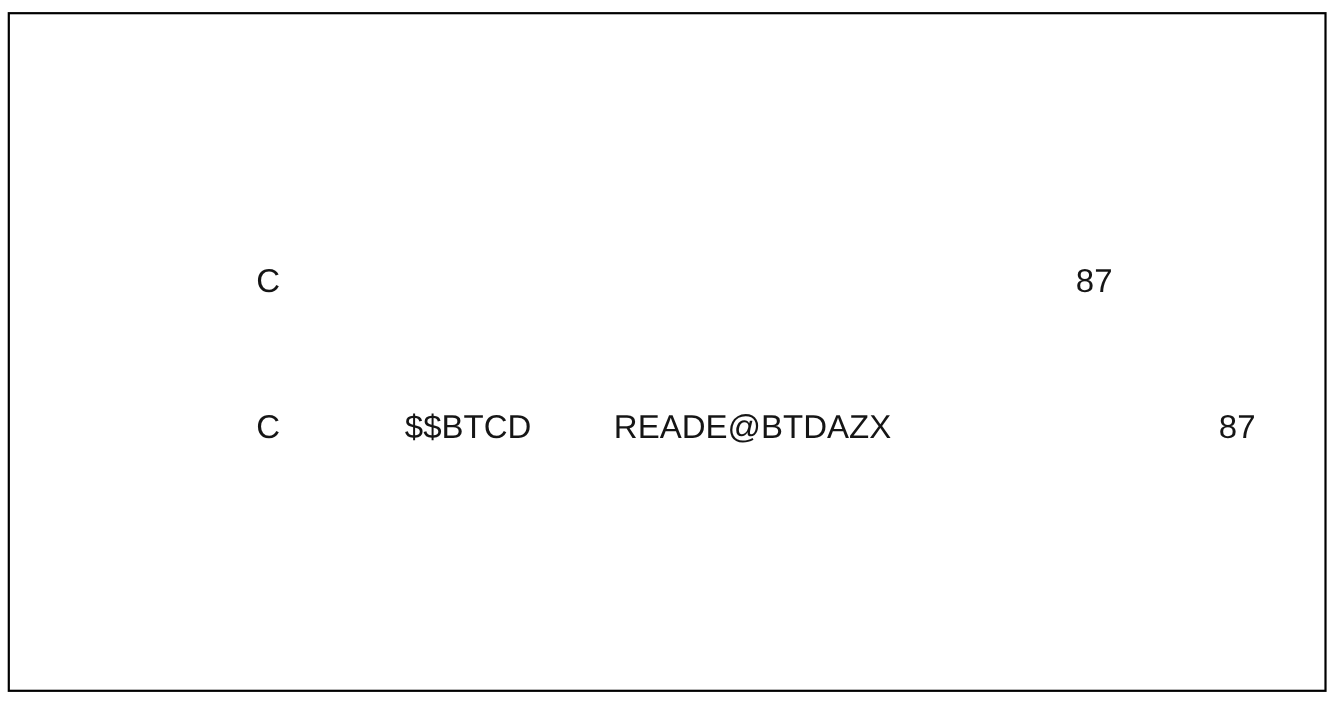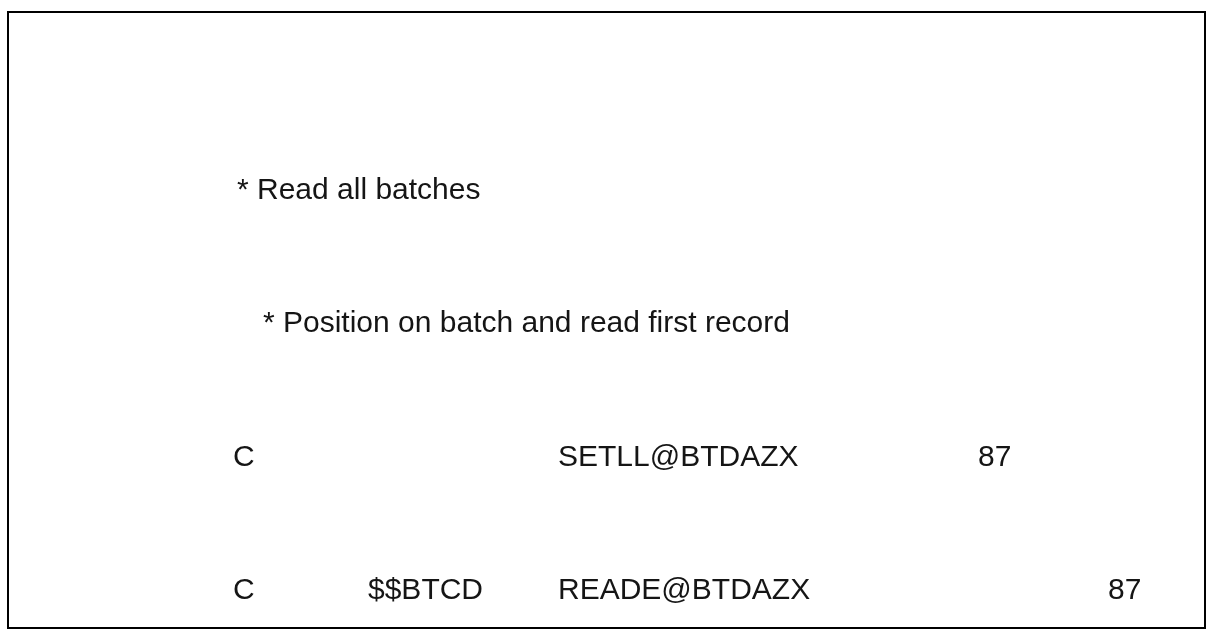--- a/index.html
+++ b/index.html
@@ -46,31 +46,24 @@
   }
 </style>
 </head>
 <body>
 
 <div class="page">
   <div class="frame"></div>
 
   <div class="listing">
 
-    <div class="ln">
-      <span class="tk" style="left:237px">* Read all batches</span>
-    </div>
 
-    <div class="ln">
-      <span class="tk" style="left:263px">* Position on batch and read first record</span>
-    </div>
 
     <div class="ln">
       <span class="tk" style="left:233px">C</span>
-      <span class="tk" style="left:558px">SETLL@BTDAZX</span>
       <span class="tk" style="left:978px">87</span>
     </div>
 
     <div class="ln">
       <span class="tk" style="left:233px">C</span>
       <span class="tk" style="left:368px">$$BTCD</span>
       <span class="tk" style="left:558px">READE@BTDAZX</span>
       <span class="tk" style="left:1108px">87</span>
     </div>
 

